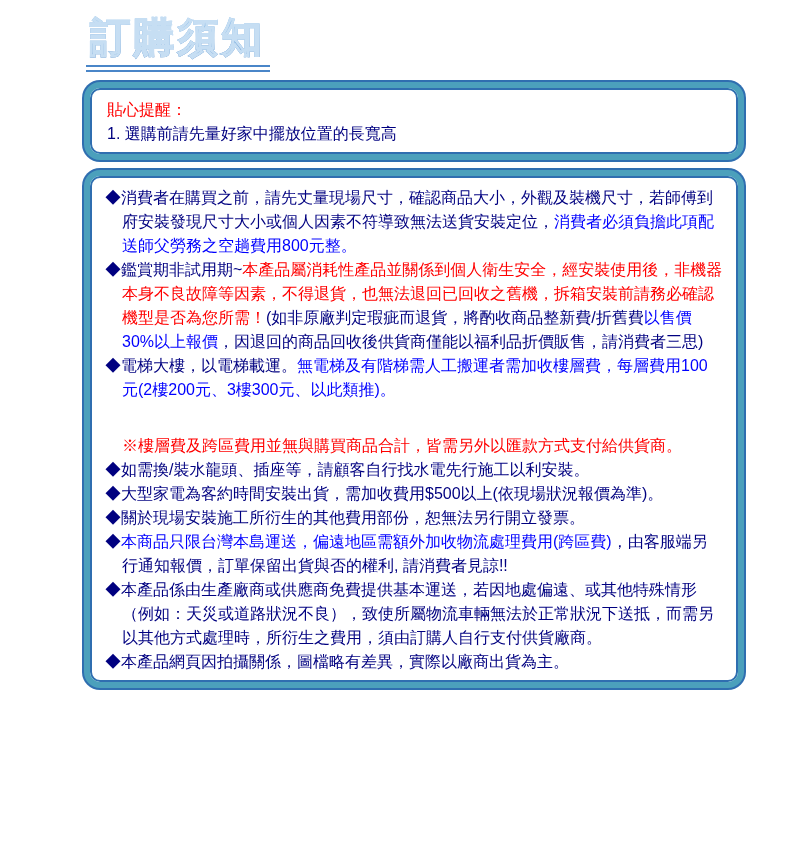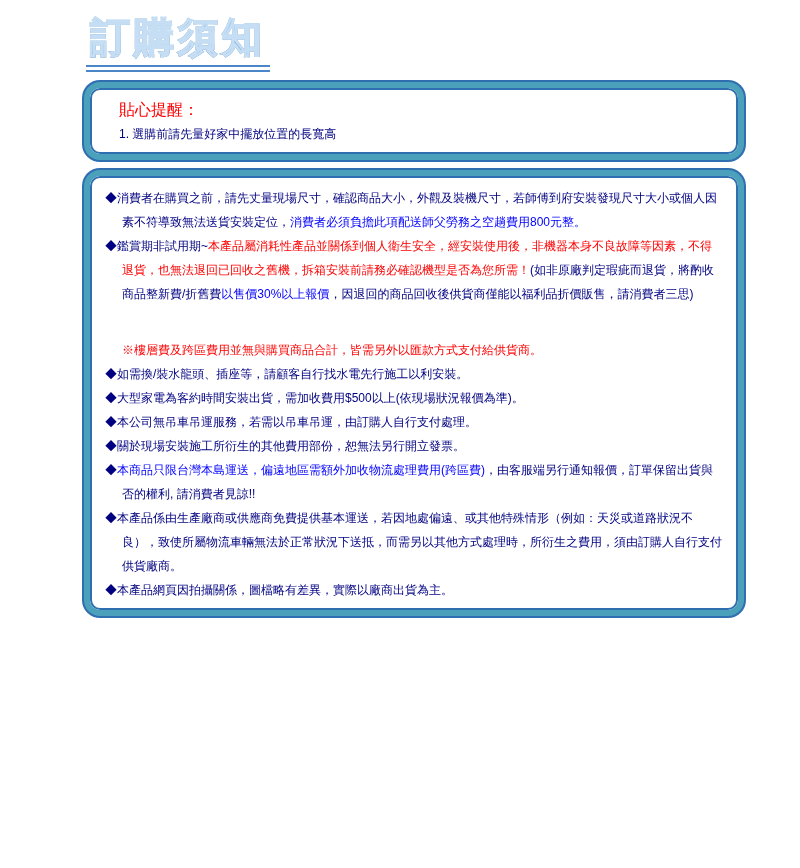--- a/index.html
+++ b/index.html
@@ -26,24 +26,24 @@
     border-top:2px solid #4a86c8;border-bottom:2px solid #4a86c8;
     margin:0 0 10px 2px;
   }
 
   
   .box{
     width:660px;box-sizing:border-box;background:#ffffff;
     border:6px solid #4ba0bc;border-radius:16px;
     box-shadow:0 0 0 2px #2f6eb0, inset 0 0 0 2px #2f6eb0;
   }
-  .box1{padding:9px 29px 8px;margin-bottom:10px;}
+  .box1{padding:9px 17px 8px;margin-bottom:10px;}
   .box2{padding:10px 15px 8px;}
 
-  .line{margin:0;font-size:12px;line-height:24px;}
+  .line{margin:0;font-size:16px;line-height:24px;}
   .bullet{padding-left:17px;text-indent:-17px;}
   .indent{padding-left:17px;text-indent:0;margin-top:32px;}
 
   .reminder-heading{margin:0;font-size:16px;line-height:25px;color:#ff0000;}
 </style>
 </head>
 <body>
 
 <div class="wrap">
 
@@ -54,24 +54,24 @@
     <p class="reminder-heading">貼心提醒：</p>
     <div id="reminder-lines">
         <p class="line "><span style="color: rgb(0, 0, 128);">1. 選購前請先量好家中擺放位置的長寬高</span></p>
       </div>
   </div>
 
   <div class="box box2">
     <div id="notice-bullets">
         <p class="line bullet"><span style="color: rgb(0, 0, 128);">◆消費者在購買之前，請先丈量現場尺寸，確認商品大小，外觀及裝機尺寸，若師傅到府安裝發現尺寸大小或個人因素不符導致無法送貨安裝定位，</span><span style="color: rgb(0, 0, 255);">消費者必須負擔此項配送師父勞務之空趟費用800元整。</span></p>
         <p class="line bullet"><span style="color: rgb(0, 0, 128);">◆鑑賞期非試用期~</span><span style="color: rgb(255, 0, 0);">本產品屬消耗性產品並關係到個人衛生安全，經安裝使用後，非機器本身不良故障等因素，不得退貨，也無法退回已回收之舊機，拆箱安裝前請務必確認機型是否為您所需！</span><span style="color: rgb(0, 0, 128);">(如非原廠判定瑕疵而退貨，將酌收商品整新費/折舊費</span><span style="color: rgb(0, 0, 255);">以售價30%以上報價</span><span style="color: rgb(0, 0, 128);">，因退回的商品回收後供貨商僅能以福利品折價販售，請消費者三思)</span></p>
+        <p class="line bullet"><span style="color: rgb(0, 0, 128);">◆電梯大樓，以電梯載運。</span><span style="color: rgb(0, 0, 255);">無電梯及有階梯需人工搬運者需加收樓層費，每層費用100元(2樓200元、3樓300元、以此類推)。</span></p>
         <p class="line indent"><span style="color: rgb(255, 0, 0);">※樓層費及跨區費用並無與購買商品合計，皆需另外以匯款方式支付給供貨商。</span></p>
         <p class="line bullet"><span style="color: rgb(0, 0, 128);">◆如需換/裝水龍頭、插座等，請顧客自行找水電先行施工以利安裝。</span></p>
         <p class="line bullet"><span style="color: rgb(0, 0, 128);">◆大型家電為客約時間安裝出貨，需加收費用$500以上(依現場狀況報價為準)。</span></p>
-        <p class="line bullet"><span style="color: rgb(0, 0, 128);">◆本公司無吊車吊運服務，若需以吊車吊運，由訂購人自行支付處理。</span></p>
         <p class="line bullet"><span style="color: rgb(0, 0, 128);">◆關於現場安裝施工所衍生的其他費用部份，恕無法另行開立發票。</span></p>
         <p class="line bullet"><span style="color: rgb(0, 0, 128);">◆</span><span style="color: rgb(0, 0, 255);">本商品只限台灣本島運送，偏遠地區需額外加收物流處理費用(跨區費)</span><span style="color: rgb(0, 0, 128);">，由客服端另行通知報價，訂單保留出貨與否的權利, 請消費者見諒!!</span></p>
         <p class="line bullet"><span style="color: rgb(0, 0, 128);">◆本產品係由生產廠商或供應商免費提供基本運送，若因地處偏遠、或其他特殊情形（例如：天災或道路狀況不良），致使所屬物流車輛無法於正常狀況下送抵，而需另以其他方式處理時，所衍生之費用，須由訂購人自行支付供貨廠商。</span></p>
         <p class="line bullet"><span style="color: rgb(0, 0, 128);">◆本產品網頁因拍攝關係，圖檔略有差異，實際以廠商出貨為主。</span></p>
       </div>
 
   </div>
 
 </div>
 

